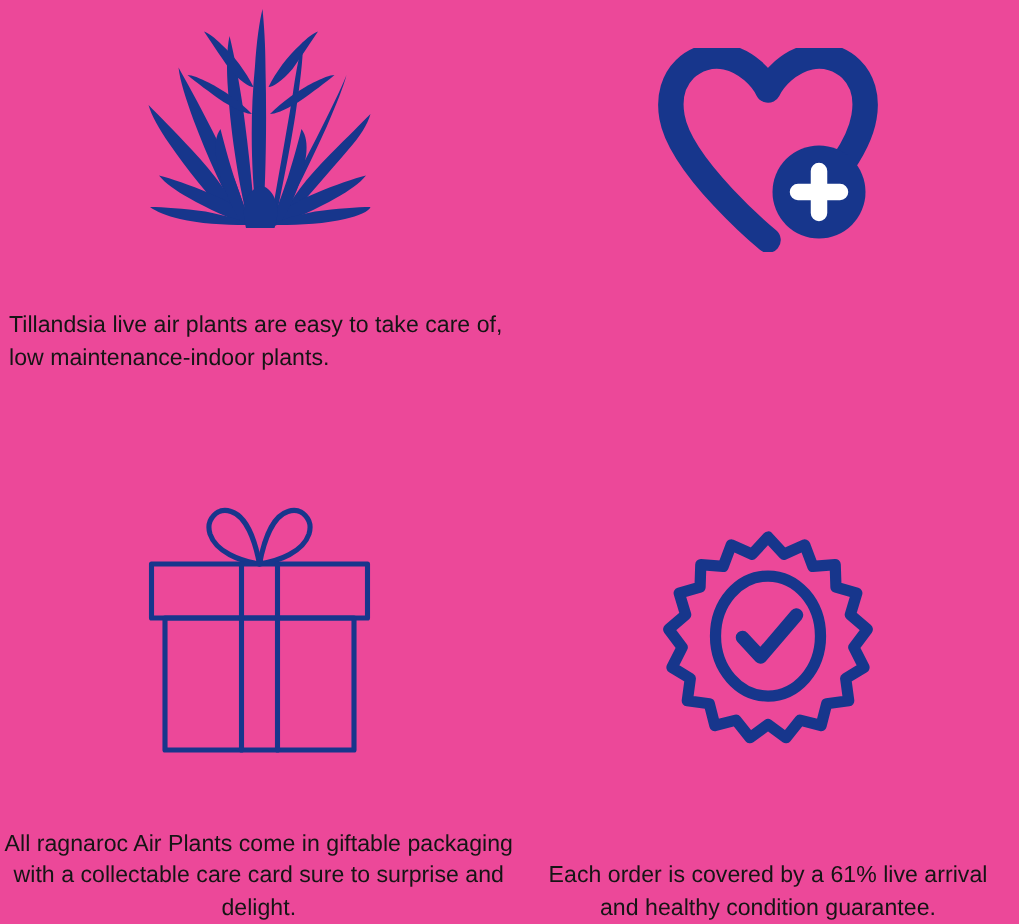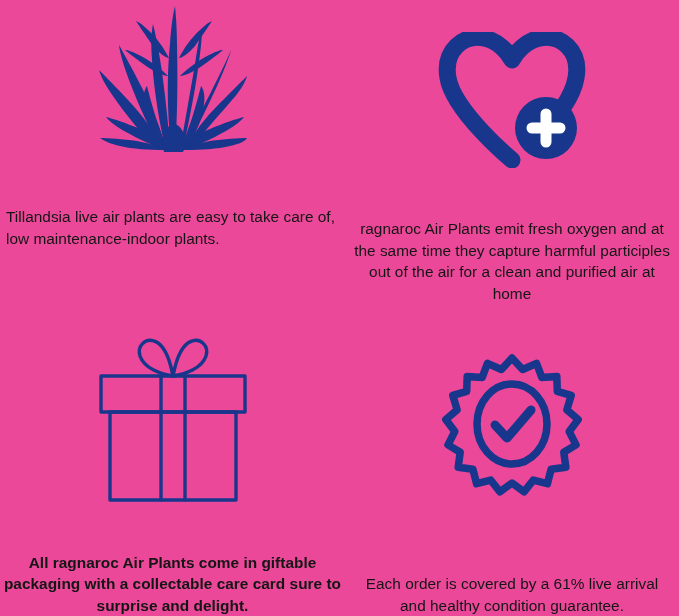--- a/index.html
+++ b/index.html
@@ -66,21 +66,20 @@
     width: 318px;
     padding-top: 50px;
   }
 
   
   .cell-gift .icon-area { height: 208px; padding-top: 22px; }
   .cell-gift .feature-text {
     text-align: center;
     width: 340px;
     padding-top: 48px;
-    font-weight: bold;
   }
 
   
   .cell-badge .icon-area { height: 208px; padding-top: 36px; }
   .cell-badge .feature-text {
     text-align: center;
     width: 320px;
     padding-top: 53px;
   }
 
@@ -132,21 +131,20 @@
                  C76 128 18 80 12 46
                  C7 18 28 2 48 6
                  C62 9 72 20 76 28
                  C80 20 90 9 104 6
                  C124 2 145 18 140 46
                  C136 70 112 96 96 112" fill="none" stroke="#17368c" stroke-width="17" stroke-linecap="round" stroke-linejoin="round"></path>
         <circle cx="110" cy="96" r="31" fill="#17368c"></circle>
         <path d="M110 82 L110 110 M96 96 L124 96" stroke="#ffffff" stroke-width="11" stroke-linecap="round"></path>
       </svg>
     </div>
-    <p class="feature-text">ragnaroc Air Plants emit fresh oxygen and at the same time they capture harmful participles out of the air for a clean and purified air at home</p>
   </div>
 
   <div class="feature-cell cell-gift">
     <div class="icon-area">
       <svg width="158" height="170" viewBox="0 0 158 170">
         <g fill="none" stroke="#17368c" stroke-width="3.4" stroke-linejoin="round" stroke-linecap="round">
 
           <path d="M79 42 C66 40 50 34 46 22 C43 12 51 4 60 7 C70 10 76 26 79 42 Z"></path>
           <path d="M79 42 C92 40 108 34 112 22 C115 12 107 4 98 7 C88 10 82 26 79 42 Z"></path>
 

